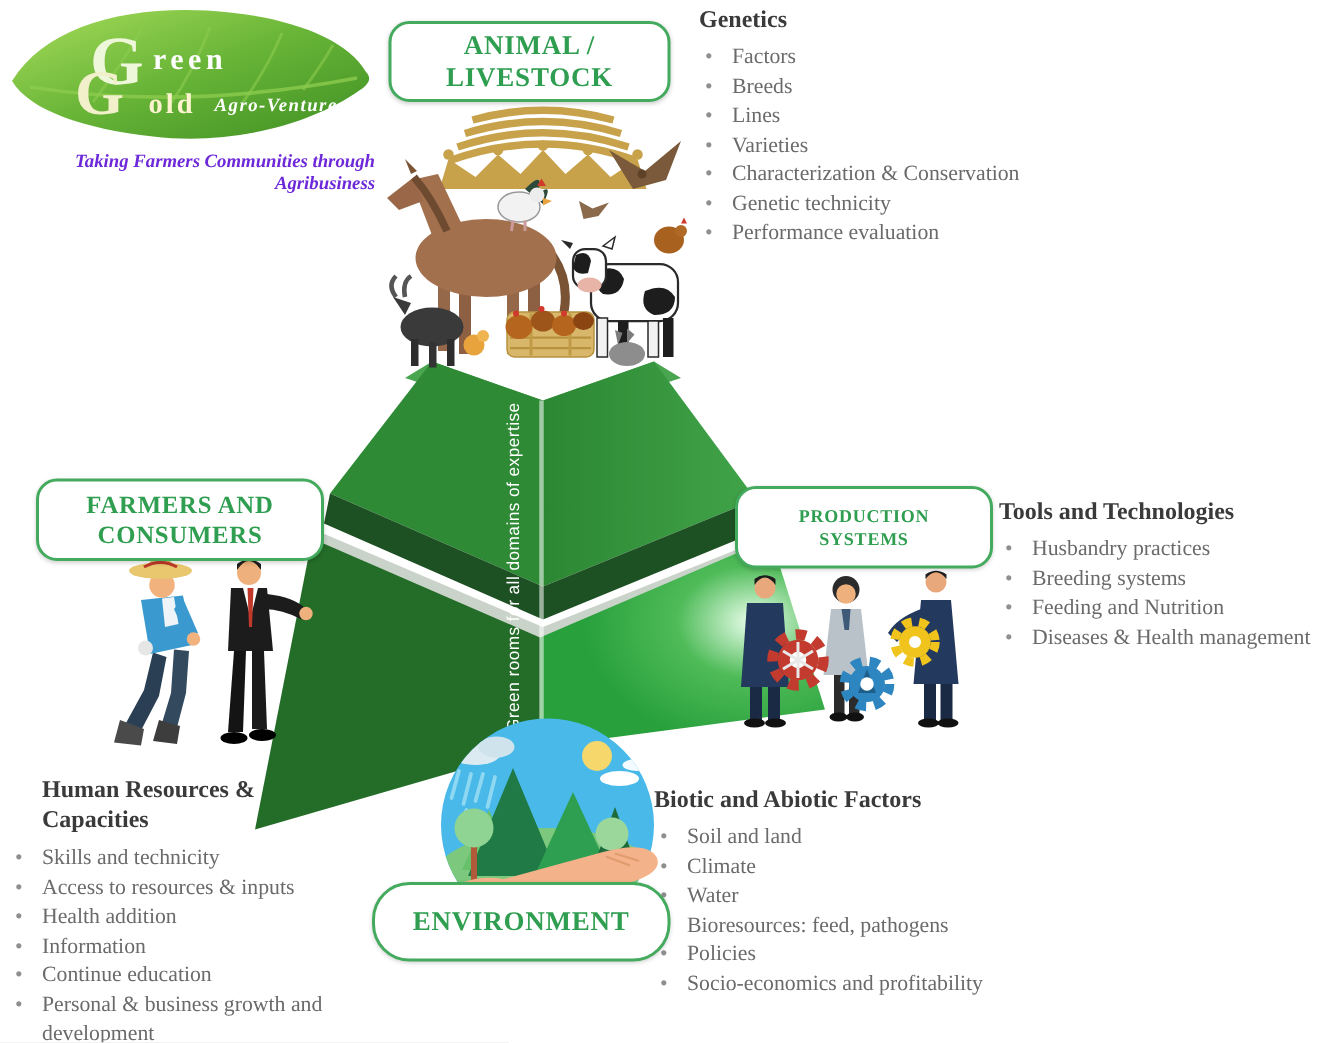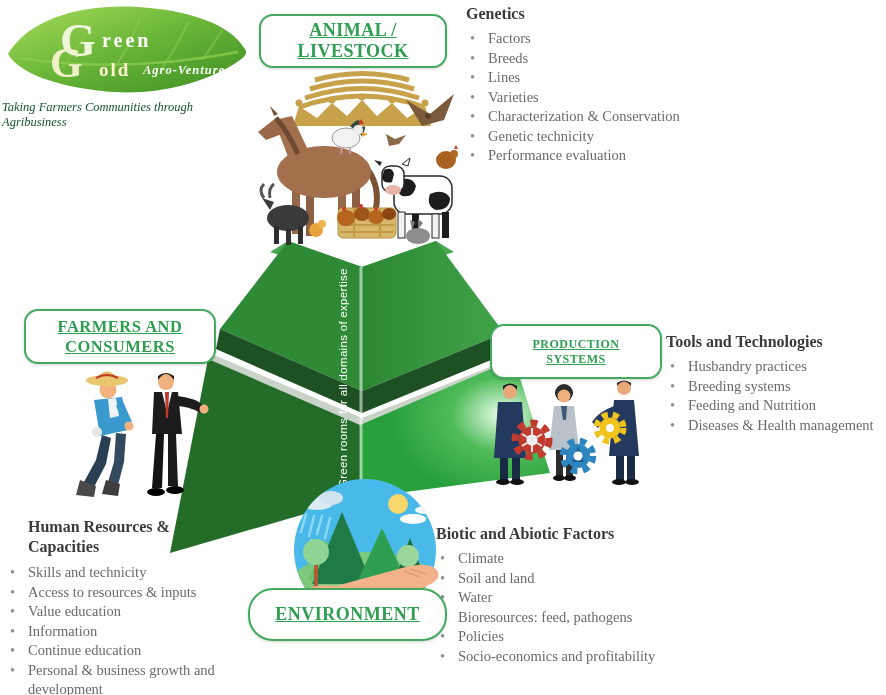--- a/index.html
+++ b/index.html
@@ -5,39 +5,39 @@
   html,body{margin:0;padding:0;background:#e9e9e9;}
   #canvas{position:relative;width:886px;height:695px;background:#ffffff;overflow:hidden;
           font-family:"Liberation Serif",serif;margin:0 auto;}
   .abs{position:absolute;}
 
   
   .gbox{position:absolute;background:#ffffff;border:2px solid #43aa5e;border-radius:14px;
         display:flex;align-items:center;justify-content:center;text-align:center;
         color:#2f9e50;font-weight:bold;letter-spacing:0.5px;
         box-shadow:0 1px 3px rgba(0,0,0,0.18);z-index:40;}
-  .gbox span{display:block;text-decoration:underline;}
+  .gbox span{display:block;}
   #box-animal{left:259px;top:14px;width:184px;height:50px;font-size:18px;}
   #box-animal span{width:132px;}
-  #box-farmers{left:24px;top:309px;width:188px;height:51px;font-size:16.5px;}
+  #box-farmers{left:24px;top:319px;width:188px;height:51px;font-size:16.5px;}
   #box-farmers span{width:140px;}
   #box-production{left:490px;top:324px;width:168px;height:51px;font-size:12px;}
   #box-production span{width:126px;}
   #box-environment{left:248px;top:588px;width:195px;height:49px;font-size:18px;border-radius:25px;}
 
   
   #logo{left:2px;top:2px;width:248px;height:122px;z-index:30;}
   #logo .ltxt{position:absolute;font-weight:bold;line-height:1;}
   #logo-g1{left:58px;top:16px;font-size:46px;color:#eef7d9;}
   #logo-g2{left:48px;top:40px;font-size:42px;color:#f2efcb;}
   #logo-reen{left:100px;top:28px;font-size:20px;color:#ffffff;letter-spacing:3px;}
   #logo-old{left:97px;top:58px;font-size:19px;color:#fdf4cf;letter-spacing:2px;}
   #logo-sub{left:141px;top:62px;font-size:12.5px;color:#ffffff;font-style:italic;letter-spacing:1px;}
-  #logo-tagline{position:absolute;left:0;top:98px;width:248px;text-align:left;
-        font-size:12.5px;font-weight:normal;font-style:italic;color:#14532d;}
+  #logo-tagline{position:absolute;left:0;top:98px;width:248px;text-align:right;
+        font-size:12.5px;font-weight:bold;font-style:italic;color:#6d28d9;}
 
   
   .sec{position:absolute;z-index:35;}
   .sec h3{margin:0 0 6px 0;font-size:16px;color:#3a3a3a;font-weight:bold;}
   .sec ul{margin:0;padding:0;list-style:none;}
   .sec li{position:relative;padding-left:22px;font-size:14.5px;color:#6a6a6a;line-height:19.5px;}
   .sec li::before{content:"\2022";position:absolute;left:4px;color:#8f8f8f;}
   #sec-genetics{left:466px;top:5px;width:262px;}
   #sec-tools{left:666px;top:333px;width:212px;}
   #sec-human{left:6px;top:505px;width:240px;}
@@ -363,32 +363,32 @@
       <li>Feeding and Nutrition</li>
       <li>Diseases &amp; Health management</li>
     </ul>
   </div>
 
   <div class="sec" id="sec-human">
     <h3>Human Resources &amp; Capacities</h3>
     <ul>
       <li>Skills and technicity</li>
       <li>Access to resources &amp; inputs</li>
-      <li>Value education</li>
+      <li>Health addition</li>
       <li>Information</li>
       <li>Continue education</li>
       <li>Personal &amp; business growth and development</li>
     </ul>
   </div>
 
   <div class="sec" id="sec-biotic">
     <h3>Biotic and Abiotic Factors</h3>
     <ul>
+      <li>Soil and land</li>
       <li>Climate</li>
-      <li>Soil and land</li>
       <li>Water</li>
       <li>Bioresources: feed, pathogens</li>
       <li>Policies</li>
       <li>Socio-economics and profitability</li>
     </ul>
   </div>
 
 </div>
 
 </body></html>

